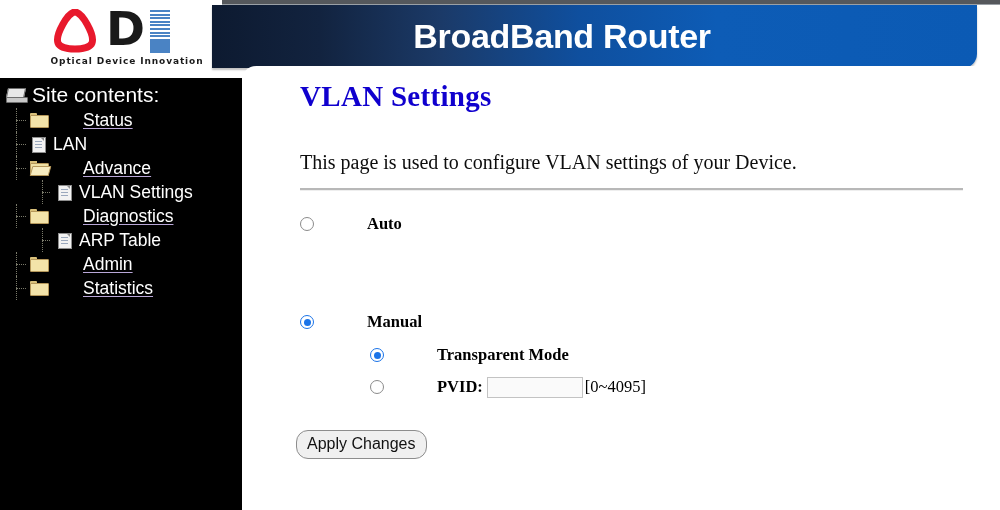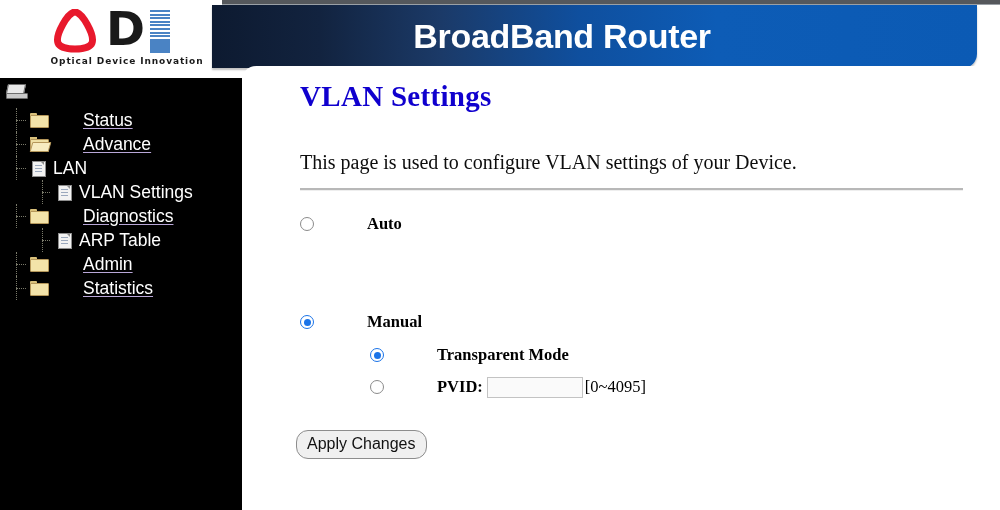--- a/index.html
+++ b/index.html
@@ -476,43 +476,44 @@
   <div class="banner">
     <div class="banner-title">BroadBand Router</div>
   </div>
 
   <div class="sidebar">
     <div class="site-contents">
       <span class="pc-icon">
         <span class="mon"></span>
           <span class="base"></span>
       </span>
+      <span class="label">Site contents:</span>
     </div>
     <div class="tree" id="tree">
         <div class="tree-row">
           <span class="ico folder">
             <span class="tab"></span>
             <span class="body"></span>
           </span>
           <span class="tree-label link">Status</span>
         </div>
         <div class="tree-row">
+          <span class="ico doc">
+            <span class="sheet"></span>
+            <span class="fold"></span>
+          </span>
+          <span class="tree-label">LAN</span>
+        </div>
+        <div class="tree-row">
           <span class="ico folder-open">
             <span class="tab"></span>
             <span class="back"></span>
             <span class="front"></span>
           </span>
           <span class="tree-label link">Advance</span>
-        </div>
-        <div class="tree-row">
-          <span class="ico doc">
-            <span class="sheet"></span>
-            <span class="fold"></span>
-          </span>
-          <span class="tree-label">LAN</span>
         </div>
         <div class="tree-row child">
           <span class="ico doc">
             <span class="sheet"></span>
             <span class="fold"></span>
           </span>
           <span class="tree-label">VLAN Settings</span>
         </div>
         <div class="tree-row">
           <span class="ico folder">

